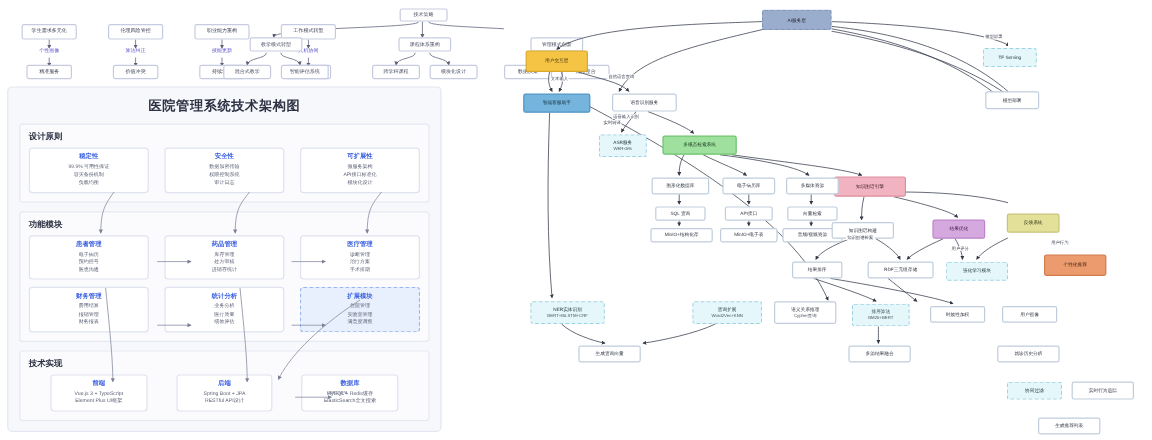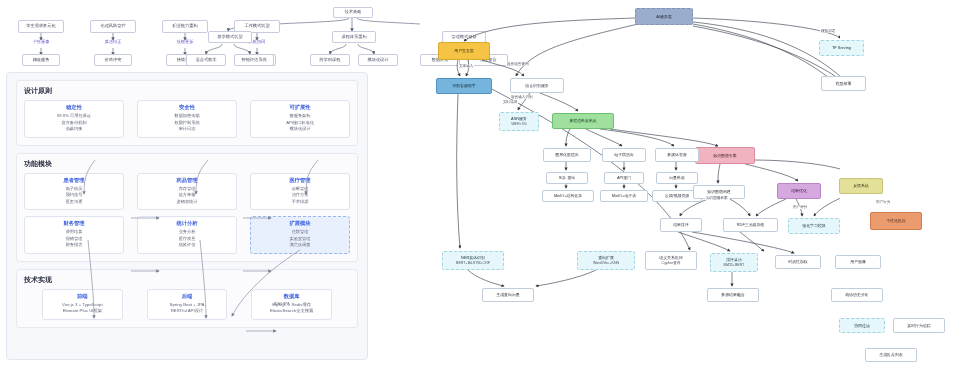--- a/index.html
+++ b/index.html
@@ -140,20 +140,21 @@
         <div class="tnode plain" style="left: 234px; top: 54px; width: 40px; height: 12px;">智能评估系统</div>
         <div class="tnode plain" style="left: 332px; top: 31px; width: 44px; height: 12px;">课程体系重构</div>
         <div class="tnode plain" style="left: 310px; top: 54px; width: 40px; height: 12px;">跨学科课程</div>
         <div class="tnode plain" style="left: 358px; top: 54px; width: 40px; height: 12px;">模块化设计</div>
         <div class="tnode plain" style="left: 442px; top: 31px; width: 44px; height: 12px;">管理模式创新</div>
         <div class="tnode plain" style="left: 420px; top: 54px; width: 40px; height: 12px;">数据决策</div>
         <div class="tnode plain" style="left: 468px; top: 54px; width: 40px; height: 12px;">流程整合</div>
       </div>
 
     <div class="card-panel">
+      <div class="panel-title">医院管理系统技术架构图</div>
 
       <div class="section">
         <div class="section-title">设计原则</div>
         <div class="row">
           <div class="mcard">
             <h4>稳定性</h4>
             <p>99.9% 可用性保证</p>
             <p>容灾备份机制</p>
             <p>负载均衡</p>
           </div>

